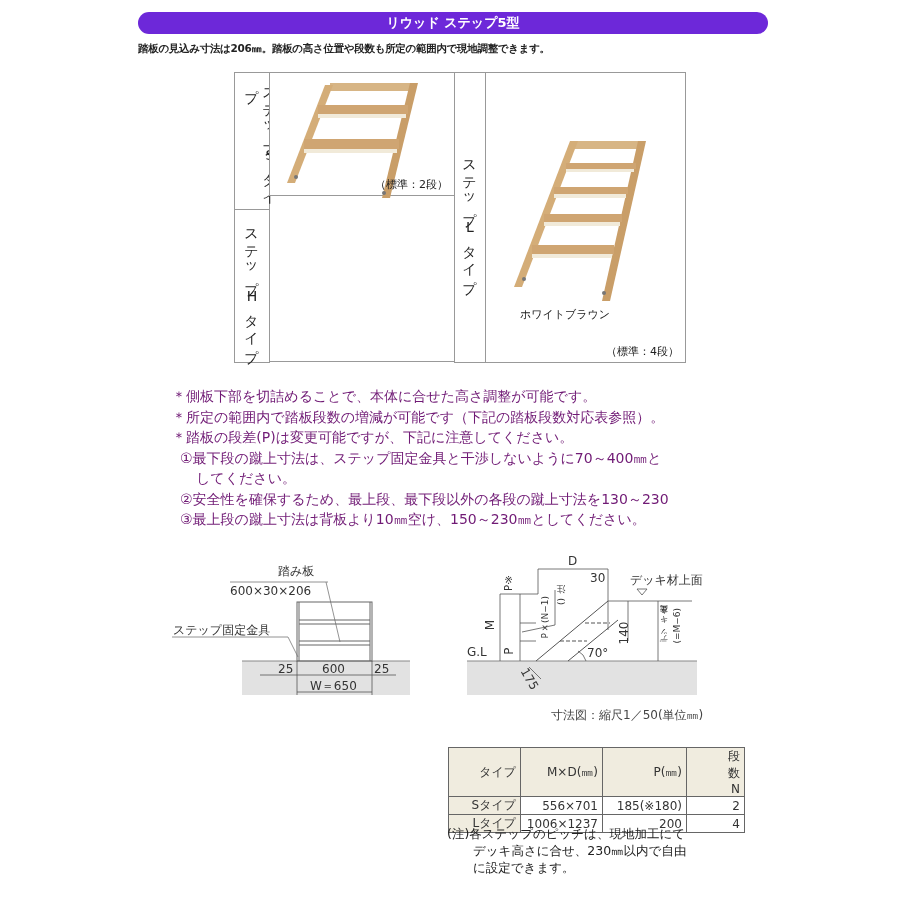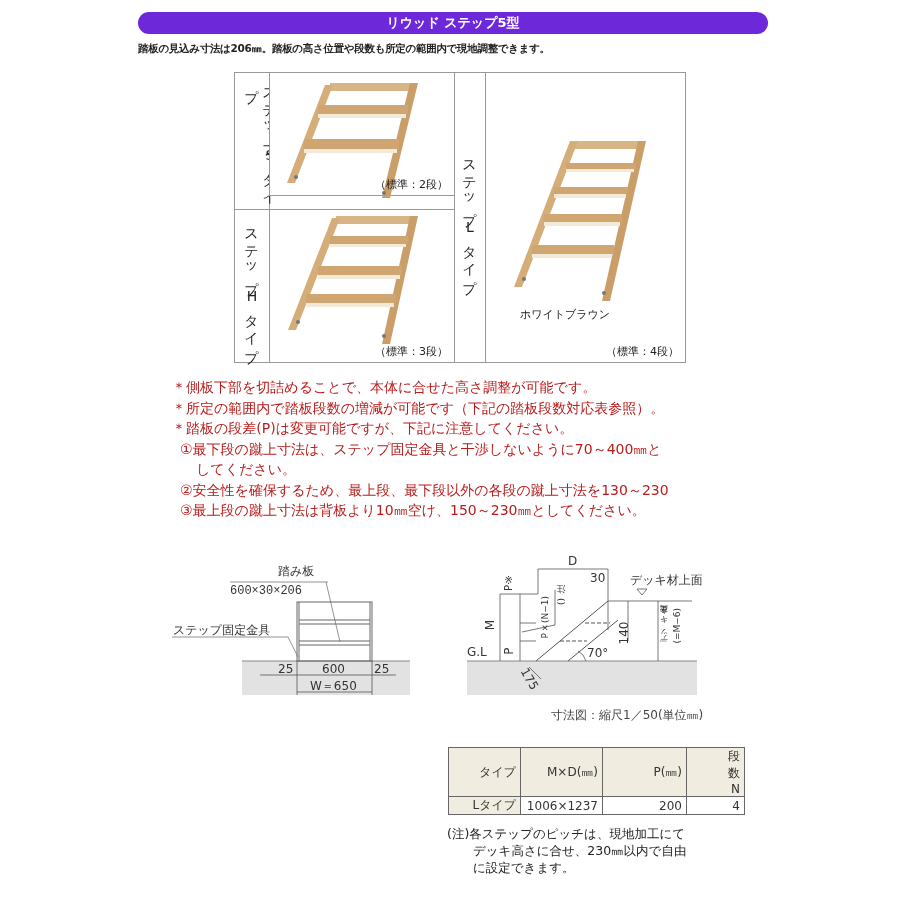--- a/index.html
+++ b/index.html
@@ -19,21 +19,21 @@
   
   .grid { position: absolute; left: 234px; top: 72px; width: 450px; height: 290px; border: 1px solid #999; }
   .cell { position: absolute; border: 1px solid #999; background: #fff; }
   .vlabel {
     position: absolute; writing-mode: vertical-rl; text-orientation: upright;
     font-size: 14px; color: #222; letter-spacing: 1px;
   }
   .std { position: absolute; font-size: 11px; color: #222; }
   .color-label { position: absolute; font-size: 11px; color: #222; }
 
-  .notes { position: absolute; left: 172px; top: 377px; font-size: 14px; color: #b91c1c; line-height: 20.5px; }
+  .notes { position: absolute; left: 172px; top: 386px; font-size: 14px; color: #701a75; line-height: 20.5px; }
   .notes div { white-space: nowrap; }
   .notes .ind { padding-left: 8px; }
   .notes .ind2 { padding-left: 24px; }
 
   .diagram { position: absolute; }
   .dlabel { position: absolute; font-size: 12px; color: #333; white-space: nowrap; }
 
   .scale { position: absolute; left: 551px; top: 707px; font-size: 12px; color: #444; }
 
   table.spec {
@@ -69,36 +69,20 @@
       <rect x="34" y="66" width="95" height="10" fill="#cfa572"></rect>
       <rect x="34" y="76" width="93" height="4" fill="#f1ead9"></rect>
       <circle cx="26" cy="104" r="2" fill="#777"></circle>
       <circle cx="114" cy="120" r="2" fill="#777"></circle>
     </svg>
     <div class="std" style="right:6px;bottom:3px;">（標準：2段）</div>
   </div>
 
   <div class="cell" style="left:-1px;top:136px;width:36px;height:154px;">
     <div class="vlabel" style="left:8px;top:10px;">ステップHタイプ</div>
-  </div>
-  <div class="cell" style="left:34px;top:136px;width:186px;height:154px;">
-    <svg width="184" height="152" viewBox="0 0 184 152">
-      <polygon points="66,6 140,6 140,14 66,14" fill="#d7b585"></polygon>
-      <polygon points="62,8 70,8 26,120 18,120" fill="#d4ad78"></polygon>
-      <polygon points="140,6 148,6 120,134 112,134" fill="#c99e68"></polygon>
-      <rect x="60" y="26" width="78" height="8" fill="#cfa572"></rect>
-      <rect x="60" y="34" width="76" height="3" fill="#f1ead9"></rect>
-      <rect x="48" y="56" width="84" height="9" fill="#cfa572"></rect>
-      <rect x="48" y="65" width="82" height="4" fill="#f1ead9"></rect>
-      <rect x="36" y="84" width="90" height="9" fill="#cfa572"></rect>
-      <rect x="36" y="93" width="88" height="4" fill="#f1ead9"></rect>
-      <circle cx="28" cy="112" r="2" fill="#777"></circle>
-      <circle cx="114" cy="126" r="2" fill="#777"></circle>
-    </svg>
-    <div class="std" style="right:6px;bottom:3px;">（標準：3段）</div>
   </div>
 
   <div class="cell" style="left:219px;top:-1px;width:32px;height:291px;">
     <div class="vlabel" style="left:6px;top:78px;">ステップLタイプ</div>
   </div>
   <div class="cell" style="left:250px;top:-1px;width:201px;height:291px;">
     <svg width="199" height="289" viewBox="0 0 199 289">
       <polygon points="88,68 152,68 152,76 88,76" fill="#d7b585"></polygon>
       <polygon points="84,68 92,68 36,214 28,214" fill="#d4ad78"></polygon>
       <polygon points="152,68 160,68 124,228 116,228" fill="#c99e68"></polygon>
@@ -142,21 +126,21 @@
     <line x1="139" y1="86" x2="210" y2="86" stroke="#666" stroke-width="1"></line>
     <line x1="139" y1="90" x2="210" y2="90" stroke="#666" stroke-width="1"></line>
     <line x1="12" y1="82" x2="128" y2="82" stroke="#777" stroke-width="0.8"></line>
     <line x1="128" y1="82" x2="138" y2="102" stroke="#777" stroke-width="0.8"></line>
     <line x1="100" y1="120" x2="236" y2="120" stroke="#555" stroke-width="0.8"></line>
     <line x1="137" y1="106" x2="137" y2="140" stroke="#555" stroke-width="0.8"></line>
     <line x1="212" y1="106" x2="212" y2="140" stroke="#555" stroke-width="0.8"></line>
     <line x1="137" y1="137" x2="212" y2="137" stroke="#555" stroke-width="0.8"></line>
   </svg>
   <div class="dlabel" style="left:118px;top:8px;">踏み板</div>
-  <div class="dlabel" style="left:70px;top:29px;font-family:Liberation Mono, monospace;">600×30×206</div>
+  <div class="dlabel" style="left:70px;top:29px;">600×30×206</div>
   <div class="dlabel" style="left:13px;top:67px;">ステップ固定金具</div>
   <div class="dlabel" style="left:118px;top:107px;">25</div>
   <div class="dlabel" style="left:162px;top:107px;">600</div>
   <div class="dlabel" style="left:214px;top:107px;">25</div>
   <div class="dlabel" style="left:150px;top:123px;">W＝650</div>
 </div>
 
 <div class="diagram" style="left:460px;top:550px;width:270px;height:150px;">
   <svg width="270" height="150" viewBox="0 0 270 150">
     <rect x="7" y="111" width="230" height="34" fill="#e2e2e2"></rect>
@@ -202,20 +186,26 @@
 
 <table class="spec">
   <tbody>
       <tr>
     <th style="width:72px;">タイプ</th>
     <th style="width:82px;">M×D(㎜)</th>
     <th style="width:84px;">P(㎜)</th>
     <th style="width:46px;padding-left:41px;">段数N</th>
   </tr>
   <tr>
+    <td class="type">Sタイプ</td>
+    <td>556×701</td>
+    <td>185(※180)</td>
+    <td>2</td>
+  </tr>
+  <tr>
     <td class="type">Lタイプ</td>
     <td>1006×1237</td>
     <td>200</td>
     <td>4</td>
   </tr>
 </tbody>
   </table>
 
 <div class="footnote">
   <div>(注)各ステップのピッチは、現地加工にて</div>

